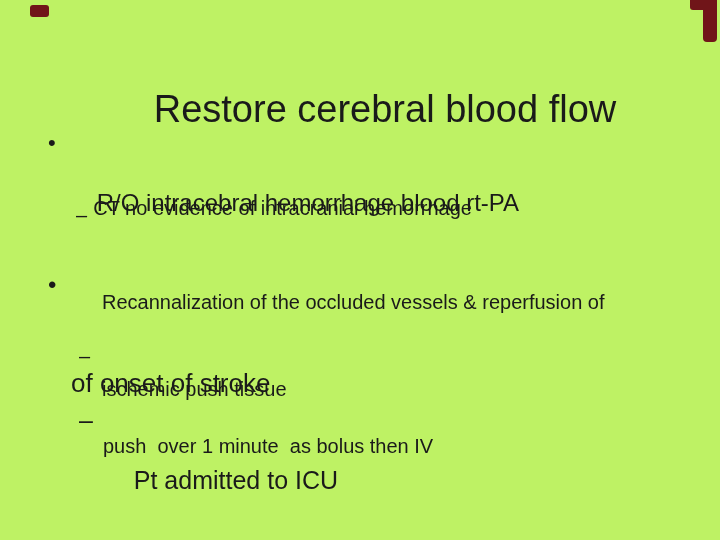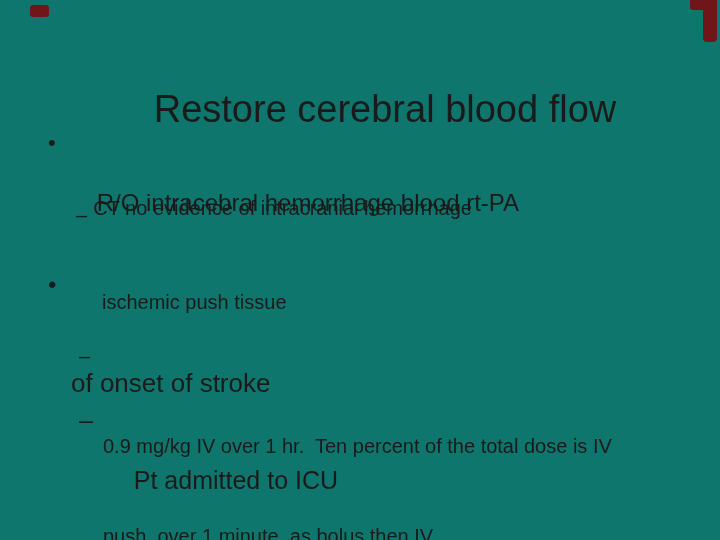--- a/index.html
+++ b/index.html
@@ -11,21 +11,21 @@
     height: 540px;
     background: #ffffff;
     font-family: "Liberation Sans", "DejaVu Sans", sans-serif;
     color: #1a1a1a;
     position: relative;
     overflow: hidden;
   }
   .slide {
     position: absolute;
     inset: 0;
-    background: #0f766e;
+    background: #bef264;
   }
   
   .corner {
     position: absolute;
     background: #701519;
   }
   .corner-tl {
     left: 30px; top: 5px;
     width: 19px; height: 12px;
     border-radius: 3px;
@@ -108,31 +108,31 @@
     <span class="marker">•</span>
     <span class="txt">R/O intracebral hemorrhage blood rt-PA</span>
   </div>
 
   <div class="line-block sub1">
     <span class="txt">CT no evidence of intracranial hemorrhage</span>
   </div>
 
   <div class="line-block d1">
     <span class="marker">–</span>
+    <div class="txt">Recannalization of the occluded vessels &amp; reperfusion of</div>
     <div class="txt">ischemic push tissue</div>
   </div>
 
   <div class="line-block b2">
     <span class="marker">•</span>
     <div class="txt">of onset of stroke</div>
   </div>
 
   <div class="line-block d2">
     <span class="marker">–</span>
-    <div class="txt">0.9 mg/kg IV over 1 hr.  Ten percent of the total dose is IV</div>
     <div class="txt">push  over 1 minute  as bolus then IV</div>
   </div>
 
   <div class="line-block d3">
     <span class="marker">–</span>
     <span class="txt">Pt admitted to ICU</span>
   </div>
 
 </div>
 

